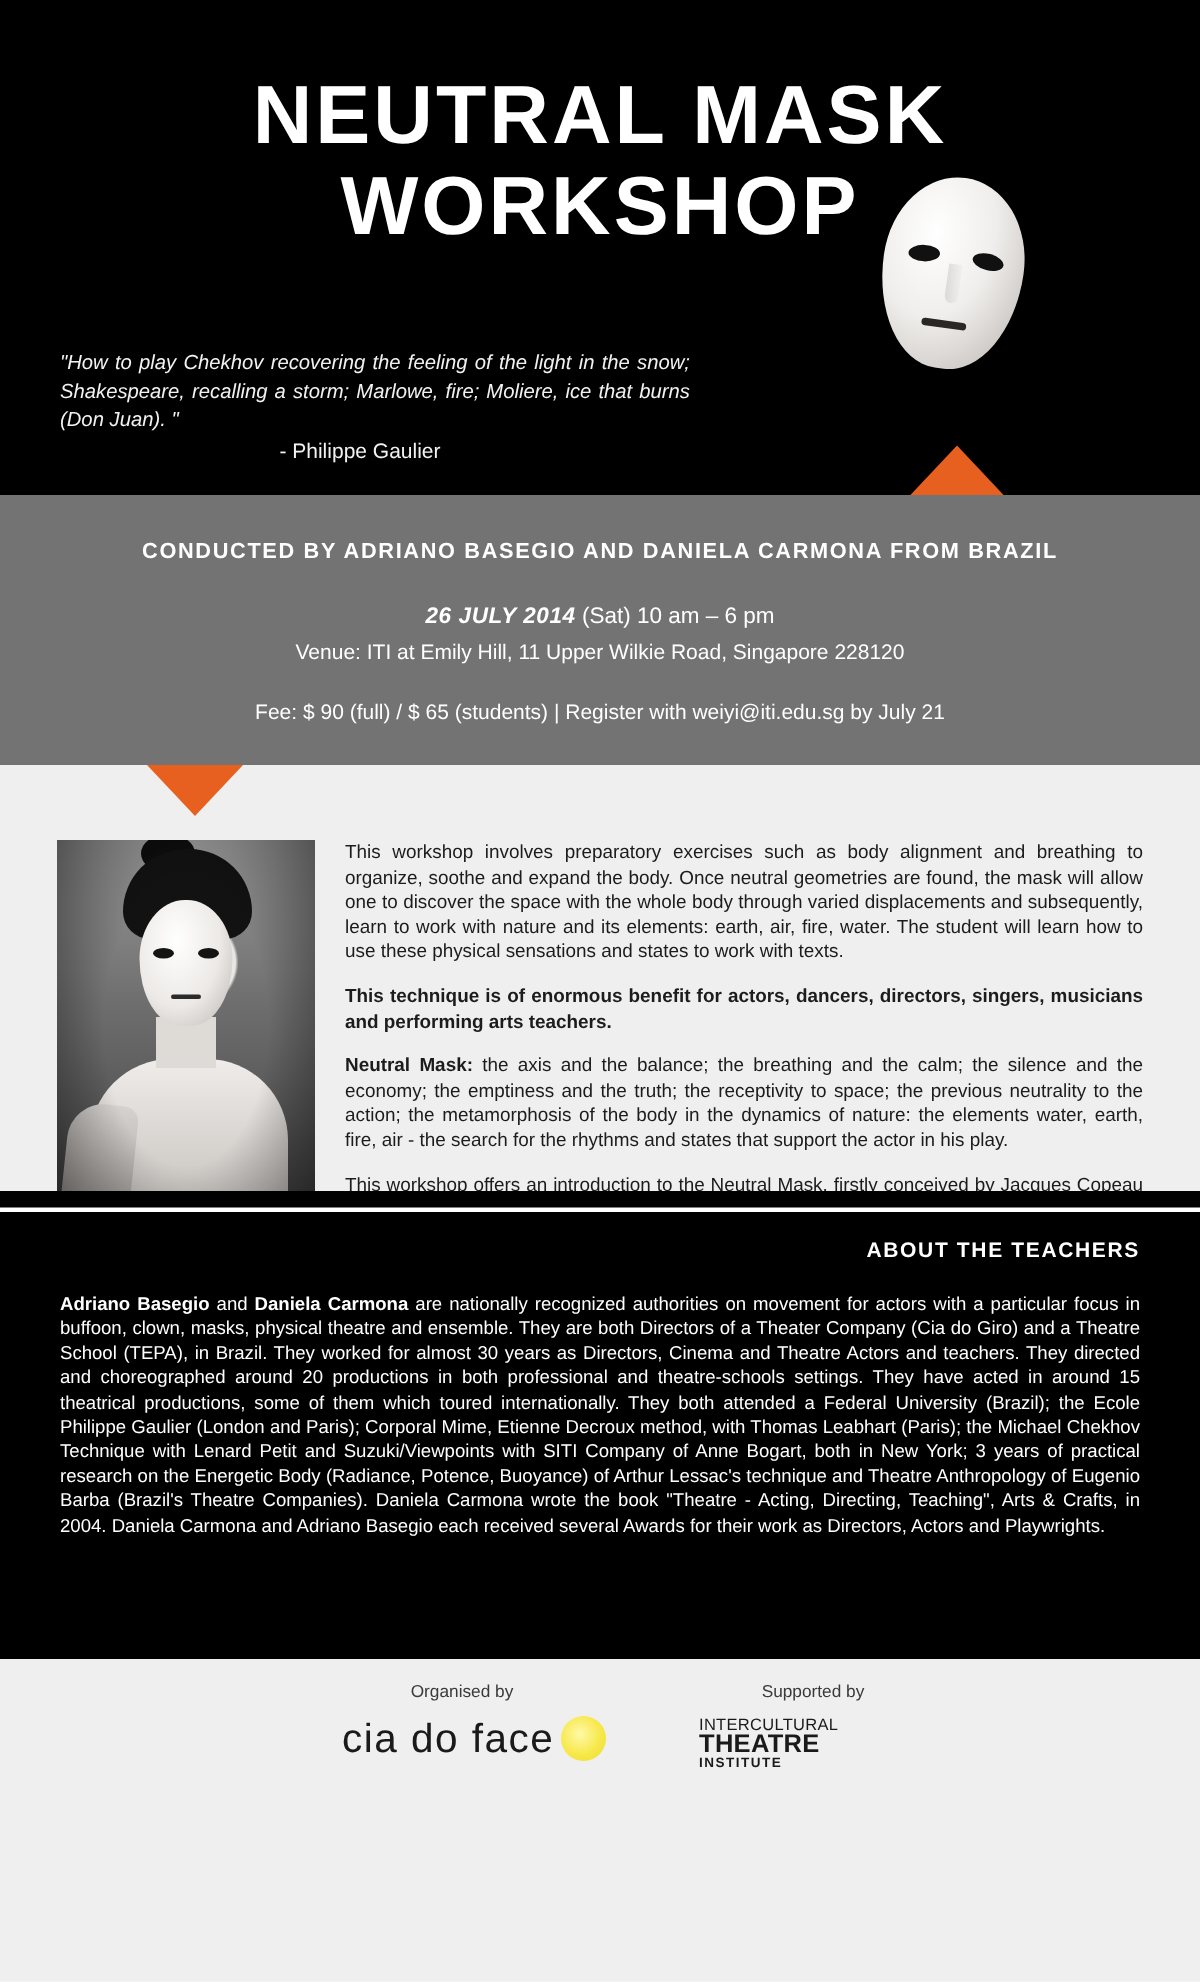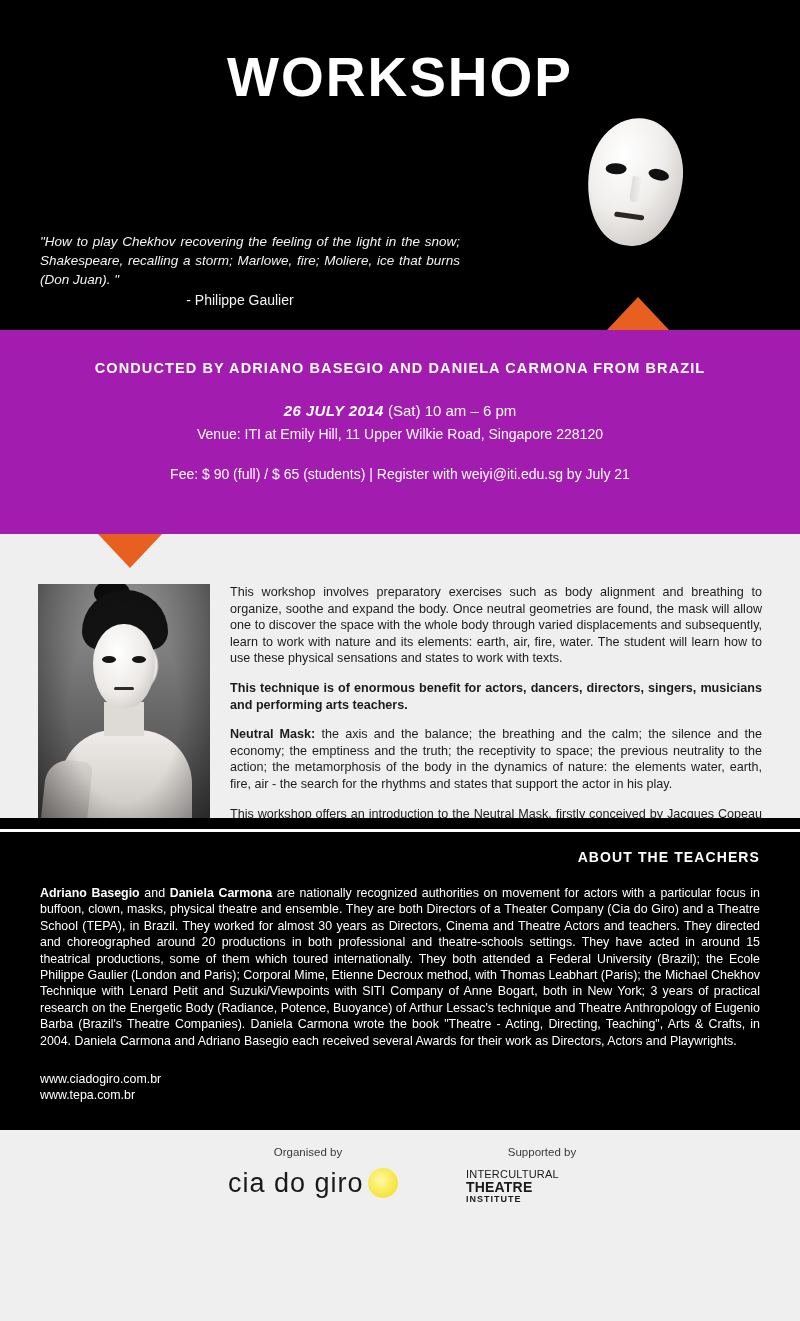--- a/index.html
+++ b/index.html
@@ -102,22 +102,22 @@
     bottom: -1px;
     width: 0; height: 0;
     border-left: 32px solid transparent;
     border-right: 32px solid transparent;
     border-bottom: 34px solid #e8601f;
   }
 
   
   .band {
     position: relative;
-    background: #a21caf;
-    height: 204px;
+    background: #737373;
+    height: 180px;
     color: #ffffff;
     text-align: center;
   }
   .band .conducted {
     padding-top: 30px;
     font-size: 14.5px;
     font-weight: bold;
     letter-spacing: 1.1px;
   }
   .band .dateline {
@@ -294,30 +294,31 @@
     border-radius: 50%;
   }
   .logo-iti {
     position: absolute;
     left: 466px; top: 38px;
     width: 120px;
     color: #1a1a1a;
     line-height: 12.5px;
   }
   .logo-iti .l1 { font-size: 11px; letter-spacing: .2px; font-weight: normal; }
-  .logo-iti .l2 { font-size: 14px; letter-spacing: .2px; font-weight: bold; }
+  .logo-iti .l2 { font-size: 17px; letter-spacing: .2px; font-weight: bold; }
   .logo-iti .l4 { font-size: 9px; letter-spacing: 1px; font-weight: bold; }
 </style>
 </head>
 <body>
 
 <div class="poster">
 
   <div class="hero">
     <div class="hero-title">
+      <span class="line1">NEUTRAL MASK</span>
       <span class="line2">WORKSHOP</span>
     </div>
 
     <div class="mask-art">
       <span class="eye l"></span>
       <span class="eye r"></span>
       <span class="nose"></span>
       <span class="mouth"></span>
     </div>
 
@@ -358,32 +359,28 @@
       <p><span class="nm-label">Neutral Mask:</span><span> the axis and the balance; the breathing and the calm; the silence and the economy; the emptiness and the truth; the receptivity to space; the previous neutrality to the action; the metamorphosis of the body in the dynamics of nature: the elements water, earth, fire, air - the search for the rhythms and states that support the actor in his play.</span></p>
       <p style="margin-bottom:0">This workshop offers an introduction to the Neutral Mask, firstly conceived by Jacques Copeau in the beginning of the 20th century. According to Jacques Lecoq, the Neutral Mask is a white page, a structure with its own characteristics, the starting point from which the actor articulates his corporal speech. By covering his face, the expressiveness is distributed throughout the body in integral movements. When porting it, we can view the</p>
       <p class="full">body vices, as well as the psychological attitudes based on rational projects: the mask strips and unmasks.</p>
     </div>
   </div>
 
   <div class="teachers">
     <div class="rule"></div>
     <h2>ABOUT THE TEACHERS</h2>
     <p><b>Adriano Basegio</b><span> and </span><b>Daniela Carmona</b><span> are nationally recognized authorities on movement for actors with a particular focus in buffoon, clown, masks, physical theatre and ensemble. They are both Directors of a Theater Company (Cia do Giro) and a Theatre School (TEPA), in Brazil. They worked for almost 30 years as Directors, Cinema and Theatre Actors and teachers. They directed and choreographed around 20 productions in both professional and theatre-schools settings. They have acted in around  15 theatrical  productions, some of them which toured internationally. They both attended a Federal University (Brazil); the Ecole Philippe Gaulier (London and Paris); Corporal Mime, Etienne Decroux method, with Thomas Leabhart (Paris); the Michael Chekhov Technique with Lenard Petit and Suzuki/Viewpoints with SITI Company of Anne Bogart, both in New York; 3 years of practical research on the Energetic Body (Radiance, Potence, Buoyance) of Arthur Lessac's technique and Theatre Anthropology of Eugenio Barba (Brazil's Theatre Companies). Daniela Carmona wrote the book "Theatre - Acting, Directing, Teaching", Arts &amp; Crafts, in 2004.  Daniela Carmona and Adriano Basegio each received several Awards for their work as Directors, Actors and Playwrights.</span></p>
-    <div class="links">
-      <div>www.ciadogiro.com.br</div>
-      <div>www.tepa.com.br</div>
-    </div>
   </div>
 
   <div class="footer">
     <div class="credit left">Organised by</div>
     <div class="credit right">Supported by</div>
 
     <div class="logo-ciadogiro">
-      <span>cia do giro</span><span class="sun"></span>
+      <span>cia do face</span><span class="sun"></span>
     </div>
 
     <div class="logo-iti">
       <div class="l1">INTERCULTURAL</div>
       <div class="l2">THEATRE</div>
       <div class="l4">INSTITUTE</div>
     </div>
   </div>
 
 </div>

